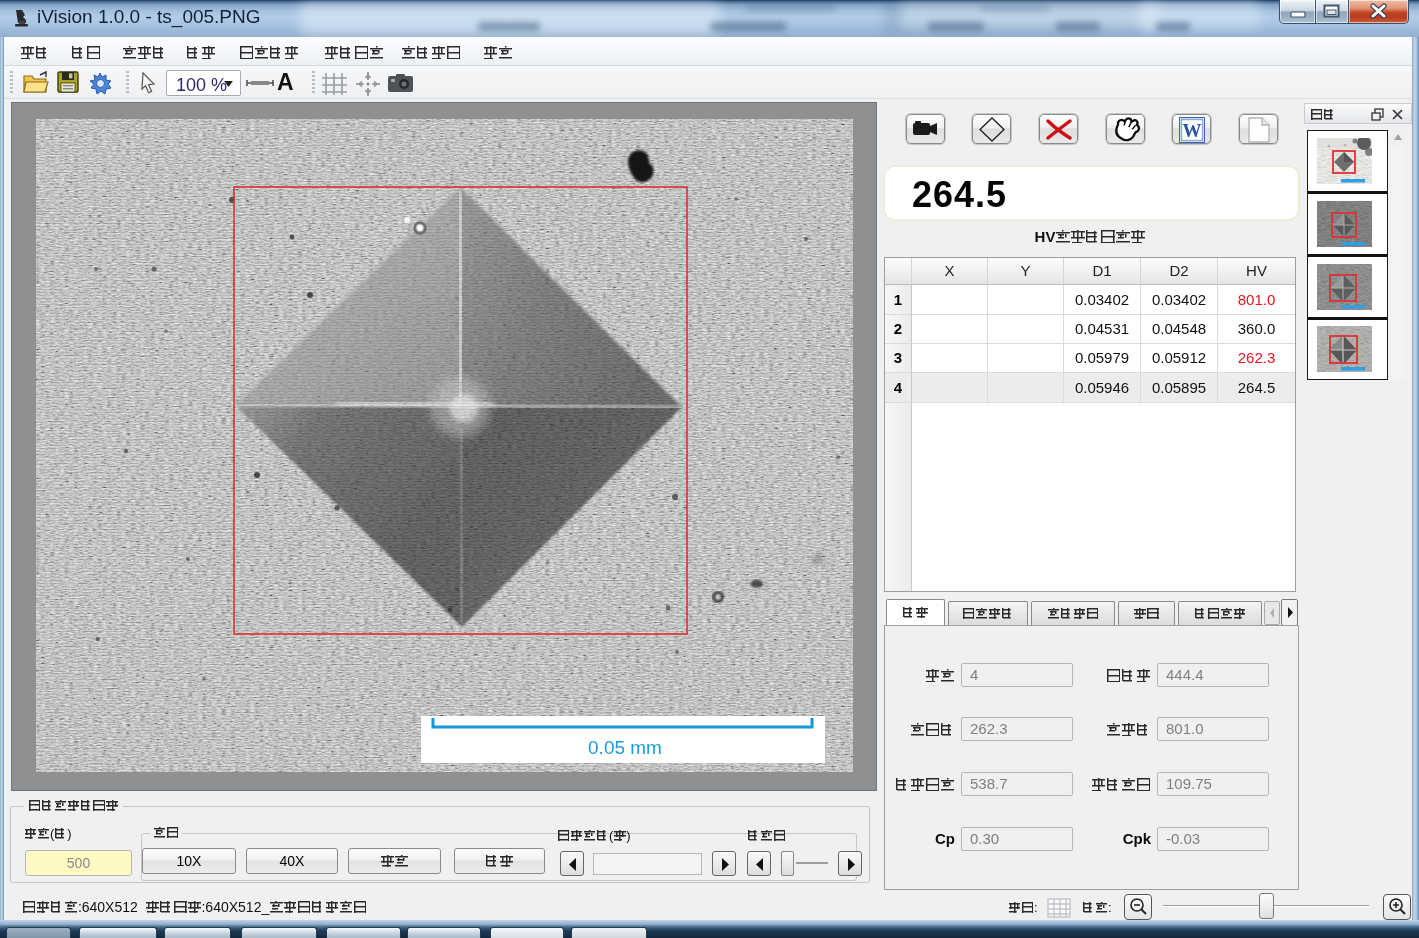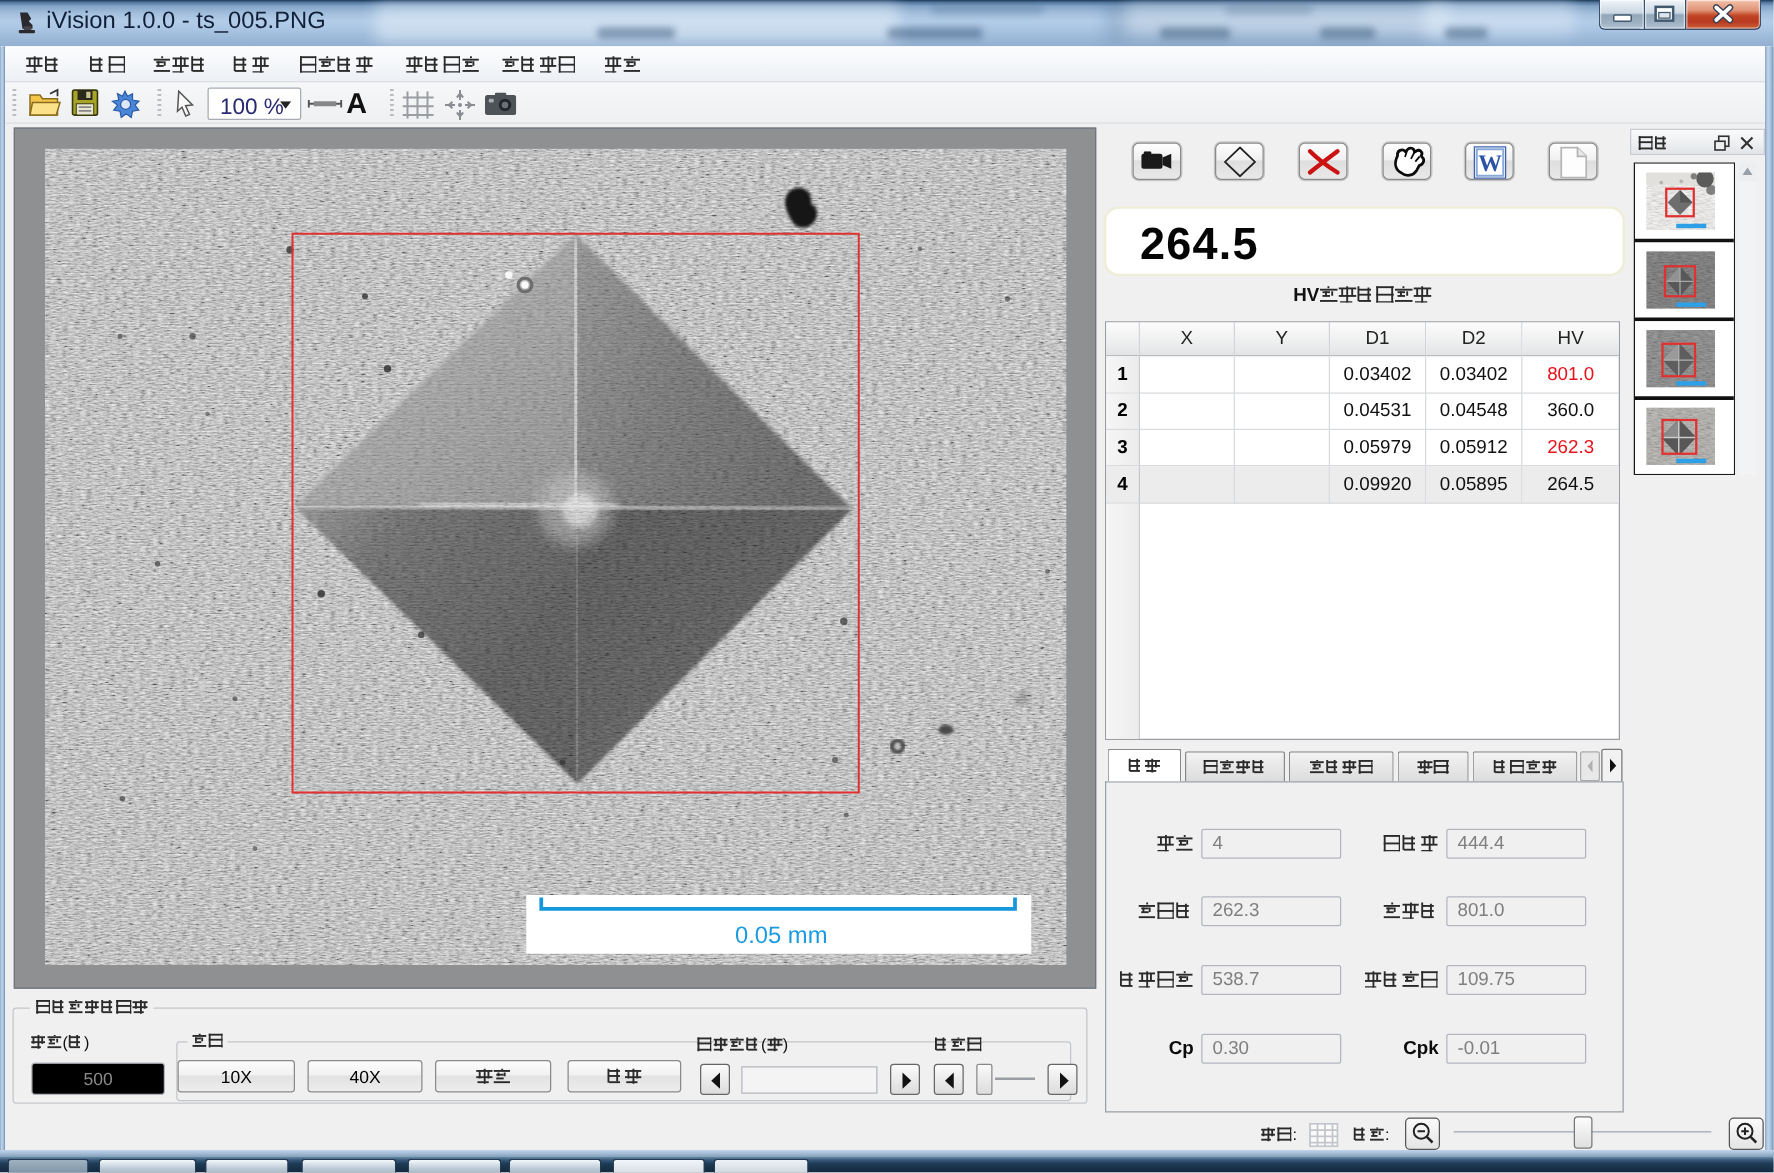--- a/index.html
+++ b/index.html
@@ -350,21 +350,21 @@
   <div class="td" style="left:179px;top:57px;width:77px">0.04531</div>
   <div class="td" style="left:256px;top:57px;width:77px">0.04548</div>
   <div class="td" style="left:333px;top:57px;width:77px;border-right:none">360.0</div>
   <div class="td" style="left:27px;top:86px;width:76px"></div>
   <div class="td" style="left:103px;top:86px;width:76px"></div>
   <div class="td" style="left:179px;top:86px;width:77px">0.05979</div>
   <div class="td" style="left:256px;top:86px;width:77px">0.05912</div>
   <div class="td" style="left:333px;top:86px;width:77px;border-right:none;color:#e8141e">262.3</div>
   <div class="td" style="left:27px;top:115px;width:76px;height:30px;background:#ececec"></div>
   <div class="td" style="left:103px;top:115px;width:76px;height:30px;background:#ececec"></div>
-  <div class="td" style="left:179px;top:115px;width:77px;height:30px;line-height:29px;background:#ececec">0.09920</div>
+  <div class="td" style="left:179px;top:115px;width:77px;height:30px;line-height:29px;background:#ececec">0.05946</div>
   <div class="td" style="left:256px;top:115px;width:77px;height:30px;line-height:29px;background:#ececec">0.05895</div>
   <div class="td" style="left:333px;top:115px;width:77px;height:30px;line-height:29px;border-right:none;background:#ececec">264.5</div>
 </div>
 
 <div class="tab" style="left:886px;top:599px;width:59px;height:26px;background:#fff;z-index:2;line-height:25px"><i class="z z3"></i><i class="z z2"></i></div>
 <div class="tab" style="left:948px;top:601px;width:80px;height:24px;line-height:23px"><i class="z z1"></i><i class="z z4"></i><i class="z z2"></i><i class="z z3"></i></div>
 <div class="tab" style="left:1031px;top:601px;width:84px;height:24px;line-height:23px"><i class="z z4"></i><i class="z z3"></i><i class="z z2"></i><i class="z z1"></i></div>
 <div class="tab" style="left:1118px;top:601px;width:57px;height:24px;line-height:23px"><i class="z z2"></i><i class="z z1"></i></div>
 <div class="tab" style="left:1178px;top:601px;width:84px;height:24px;line-height:23px"><i class="z z3"></i><i class="z z1"></i><i class="z z4"></i><i class="z z2"></i></div>
 <div class="abs" style="left:1264px;top:601px;width:16px;height:24px;border:1px solid #aaa;border-radius:2px;background:#e8e8e8">
@@ -385,26 +385,26 @@
 <div class="sbox" style="left:961px;top:717px">262.3</div>
 <div class="slabel" style="left:1056px;top:721px;width:95px"><i class="z z4"></i><i class="z z2"></i><i class="z z3"></i></div>
 <div class="sbox" style="left:1157px;top:717px">801.0</div>
 <div class="slabel" style="left:880px;top:776px;width:75px;"><i class="z z3"></i><i class="z z2"></i><i class="z z1"></i><i class="z z4"></i></div>
 <div class="sbox" style="left:961px;top:772px">538.7</div>
 <div class="slabel" style="left:1056px;top:776px;width:95px"><i class="z z2"></i><i class="z z3"></i><i class="z z4"></i><i class="z z1"></i></div>
 <div class="sbox" style="left:1157px;top:772px">109.75</div>
 <div class="slabel" style="left:880px;top:830px;width:75px;font-weight:bold">Cp</div>
 <div class="sbox" style="left:961px;top:827px">0.30</div>
 <div class="slabel" style="left:1056px;top:830px;width:95px;font-weight:bold">Cpk</div>
-<div class="sbox" style="left:1157px;top:827px">-0.01</div>
+<div class="sbox" style="left:1157px;top:827px">-0.03</div>
 
 <div class="abs" style="left:10px;top:806px;width:860px;height:77px;border:1px solid #c3c6ca;border-radius:3px"></div>
 <div class="abs gl" style="left:24px;top:798px;background:#f0f0f0;padding:0 4px"><i class="z z1"></i><i class="z z3"></i><i class="z z4"></i><i class="z z2"></i><i class="z z3"></i><i class="z z1"></i><i class="z z2"></i></div>
 <div class="abs gl" style="left:24px;top:826px"><i class="z z2"></i><i class="z z4"></i>(<i class="z z3"></i>)</div>
-<div class="abs" style="left:25px;top:850px;width:107px;height:26px;border:1px solid #b2b6bc;border-radius:3px;background:#000000;font-size:14px;color:#8a8a8a;text-align:center;line-height:24px">500</div>
+<div class="abs" style="left:25px;top:850px;width:107px;height:26px;border:1px solid #b2b6bc;border-radius:3px;background:#fef9c3;font-size:14px;color:#8a8a8a;text-align:center;line-height:24px">500</div>
 <div class="abs" style="left:141px;top:833px;width:716px;height:48px;border:1px solid #c3c6ca;border-radius:3px"></div>
 <div class="abs gl" style="left:150px;top:825px;background:#f0f0f0;padding:0 3px"><i class="z z4"></i><i class="z z1"></i></div>
 <div class="cbtn" style="left:142px;top:848px;width:94px">10X</div>
 <div class="cbtn" style="left:246px;top:848px;width:92px">40X</div>
 <div class="cbtn" style="left:348px;top:848px;width:93px"><i class="z z2"></i><i class="z z4"></i></div>
 <div class="cbtn" style="left:454px;top:848px;width:91px"><i class="z z3"></i><i class="z z2"></i></div>
 <div class="abs gl" style="left:557px;top:828px"><i class="z z1"></i><i class="z z2"></i><i class="z z4"></i><i class="z z3"></i>(<i class="z z2"></i>)</div>
 <div class="arrbtn" style="left:560px;top:851px">
     <svg width="16" height="17">
       <path d="M11 2 L4 8.5 L11 15 Z" fill="#111"></path>
@@ -494,20 +494,21 @@
     </svg>
   </div>
 </div>
 <div class="abs" id="albscroll">
   <div style="position:absolute;left:0;top:0;width:14px;height:15px;background:#eceef0"><svg width="14" height="15">
         <path d="M7 4 L3 10 L11 10 Z" fill="#9aa0a8"></path>
       </svg></div>
 </div>
 
 <div class="abs" id="status">
+  <span style="position:absolute;left:18px;top:6px"><i class="z z1"></i><i class="z z2"></i><i class="z z3"></i><i class="z z4"></i>:640X512&nbsp;&nbsp;<i class="z z2"></i><i class="z z3"></i><i class="z z1"></i><i class="z z2"></i>:640X512_<i class="z z4"></i><i class="z z2"></i><i class="z z1"></i><i class="z z3"></i><i class="z z2"></i><i class="z z4"></i><i class="z z1"></i></span>
   <span style="position:absolute;left:1004px;top:7px;font-size:13px"><i class="z z2"></i><i class="z z1"></i>:</span>
   <svg style="position:absolute;left:1043px;top:5px" width="24" height="20">
       <g stroke="#c2c5c9" stroke-width="1.4" fill="#fafafa">
         <rect x="1" y="1" width="22" height="18"></rect>
         <path d="M1 6 L23 6 M1 11 L23 11 M1 16 L23 16 M7 1 L7 19 M13 1 L13 19 M19 1 L19 19"></path>
       </g>
     </svg>
   <span style="position:absolute;left:1078px;top:7px;font-size:13px"><i class="z z3"></i><i class="z z4"></i>:</span>
   <div style="position:absolute;left:1120px;top:1px;width:28px;height:26px;border:1px solid #555;border-radius:4px;background:linear-gradient(180deg,#fbfbfb,#e4e4e4)">
     <svg width="26" height="24">

